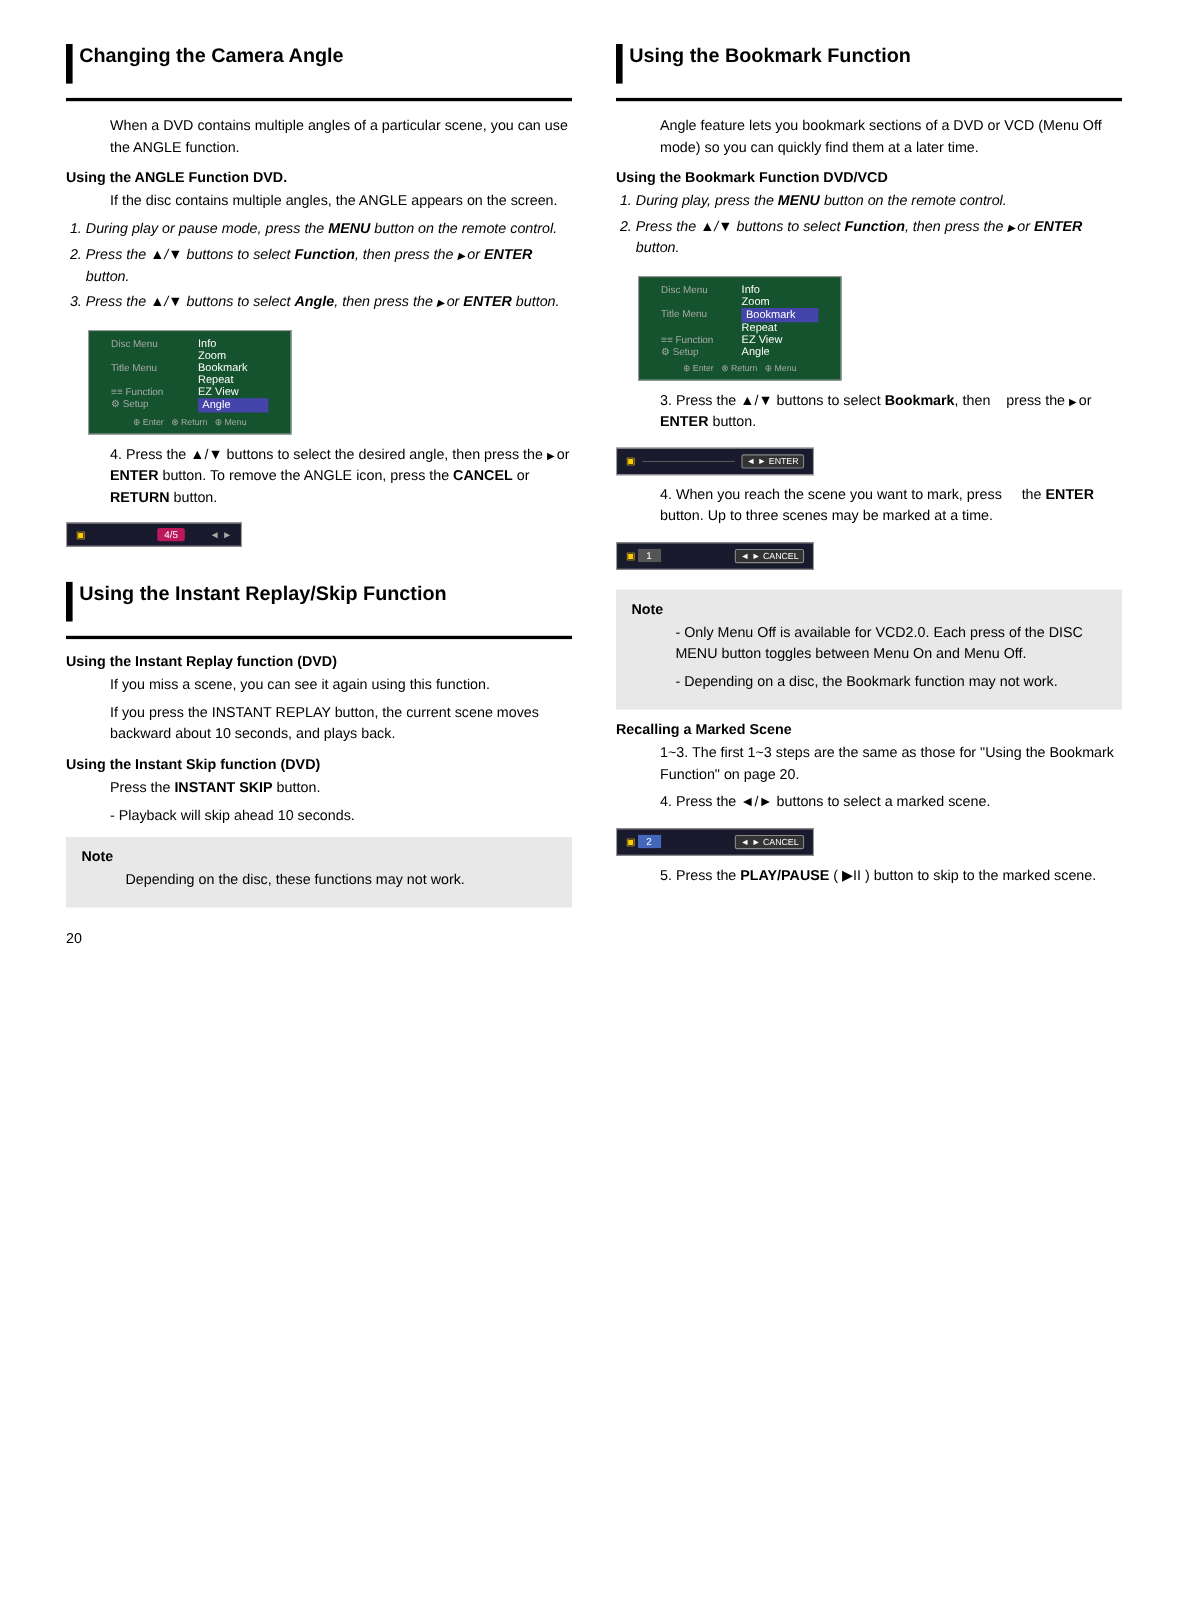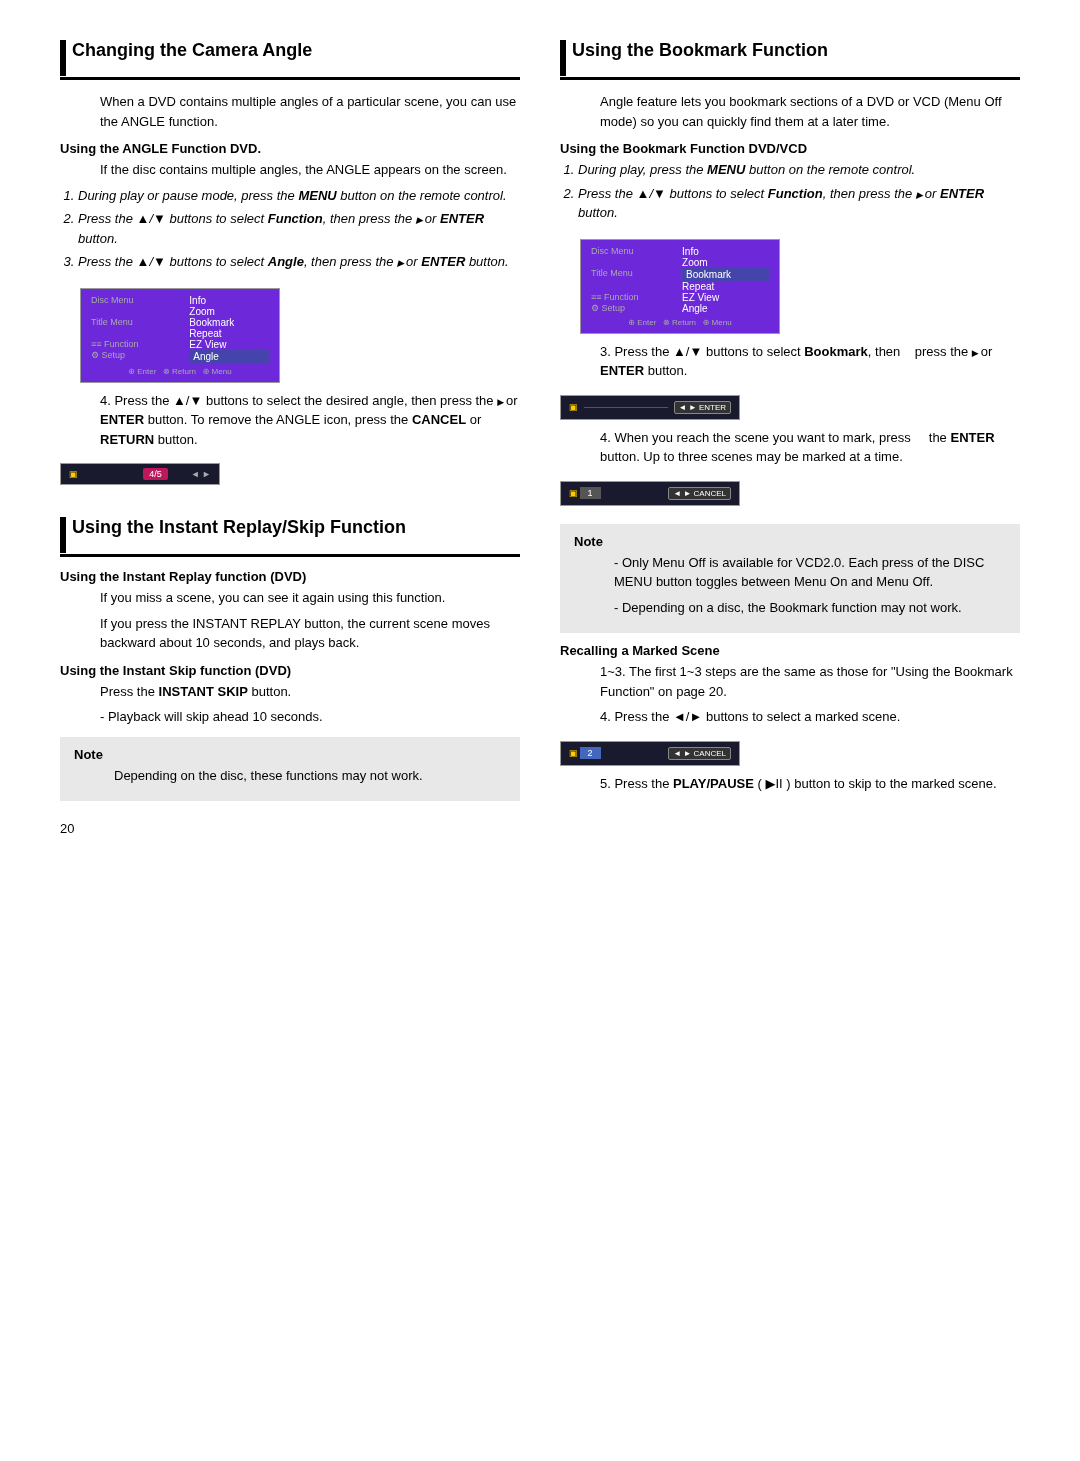--- a/index.html
+++ b/index.html
@@ -16,21 +16,21 @@
     .page-layout {
       display: grid;
       grid-template-columns: 1fr 1fr;
       gap: 0 40px;
     }
 
     .section-title {
       font-size: 18px;
       font-weight: bold;
       border-bottom: 3px solid #000;
-      padding-bottom: 1px;
+      padding-bottom: 13px;
       margin-bottom: 12px;
       display: flex;
       align-items: flex-start;
     }
 
     .section-title .bar {
       display: inline-block;
       width: 6px;
       background: #000;
       min-height: 36px;
@@ -68,26 +68,26 @@
       margin: 10px 0;
     }
 
     .note-box .note-title {
       font-weight: bold;
       margin-bottom: 4px;
     }
 
     .screen-mockup {
       border: 1px solid #999;
-      background: #6d28d9;
+      background: #14532d;
       color: #fff;
       font-size: 10px;
-      padding: 6px 10px;
+      padding: 6px 20px;
       margin: 8px 0 8px 20px;
-      width: 200px;
+      width: 185px;
       display: inline-block;
     }
 
     .screen-mockup table {
       width: 100%;
       border-collapse: collapse;
     }
 
     .screen-mockup .menu-col {
       color: #aaa;

